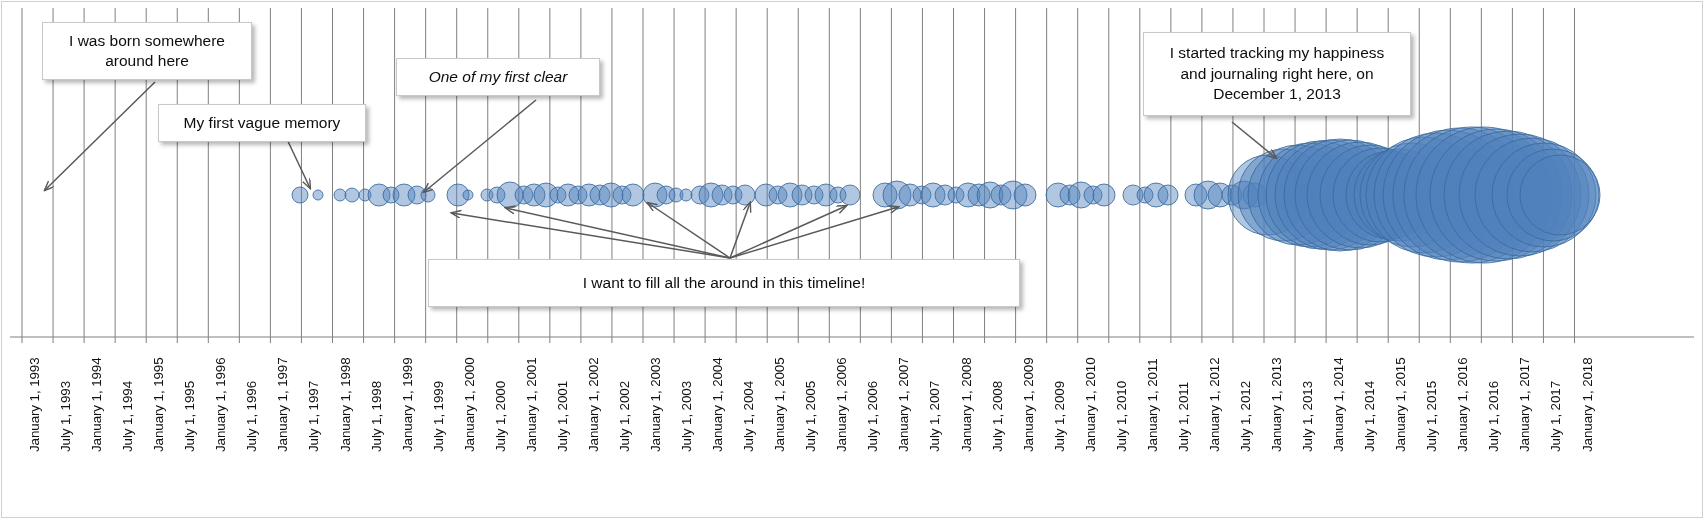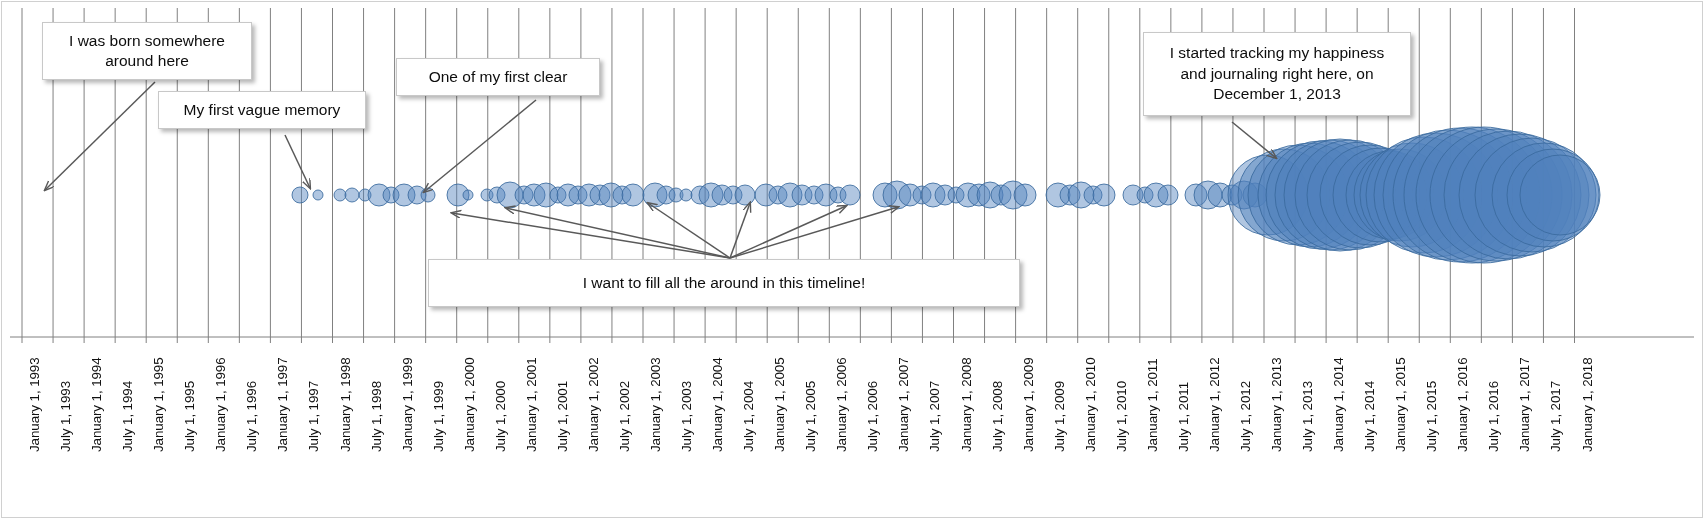--- a/index.html
+++ b/index.html
@@ -299,19 +299,19 @@
       <div class="tick-label" style="left: 1393.2px; top: 452px;">January 1, 2015</div>
       <div class="tick-label" style="left: 1424.25px; top: 452px;">July 1, 2015</div>
       <div class="tick-label" style="left: 1455.3px; top: 452px;">January 1, 2016</div>
       <div class="tick-label" style="left: 1486.35px; top: 452px;">July 1, 2016</div>
       <div class="tick-label" style="left: 1517.4px; top: 452px;">January 1, 2017</div>
       <div class="tick-label" style="left: 1548.45px; top: 452px;">July 1, 2017</div>
       <div class="tick-label" style="left: 1579.5px; top: 452px;">January 1, 2018</div>
     </div>
   <div id="callouts">
       <div class="callout" style="left: 42px; top: 22px; width: 210px; min-height: 58px; display: flex; align-items: center; justify-content: center;">I was born somewhere around here</div>
-      <div class="callout" style="left: 158px; top: 91px; width: 208px; min-height: 38px; display: flex; align-items: center; justify-content: center;">My first vague memory</div>
-      <div class="callout" style="left: 396px; top: 58px; width: 204px; min-height: 38px; display: flex; align-items: center; justify-content: center;">One of my first clear</div>
+      <div class="callout" style="left: 158px; top: 104px; width: 208px; min-height: 38px; display: flex; align-items: center; justify-content: center;">My first vague memory</div>
+      <div class="callout" style="left: 396px; top: 58px; width: 204px; min-height: 38px; display: flex; align-items: center; justify-content: center; font-style: italic;">One of my first clear</div>
       <div class="callout" style="left: 1099px; top: 32px; width: 268px; min-height: 84px; display: flex; align-items: center; justify-content: center; margin-left: 44px;">I started tracking my happiness and journaling right here, on December 1, 2013</div>
       <div class="callout" style="left: 428px; top: 259px; width: 592px; min-height: 48px; display: flex; align-items: center; justify-content: center;">I want to fill all the around in this timeline!</div>
     </div>
 
 </div>
 
 </body></html>

